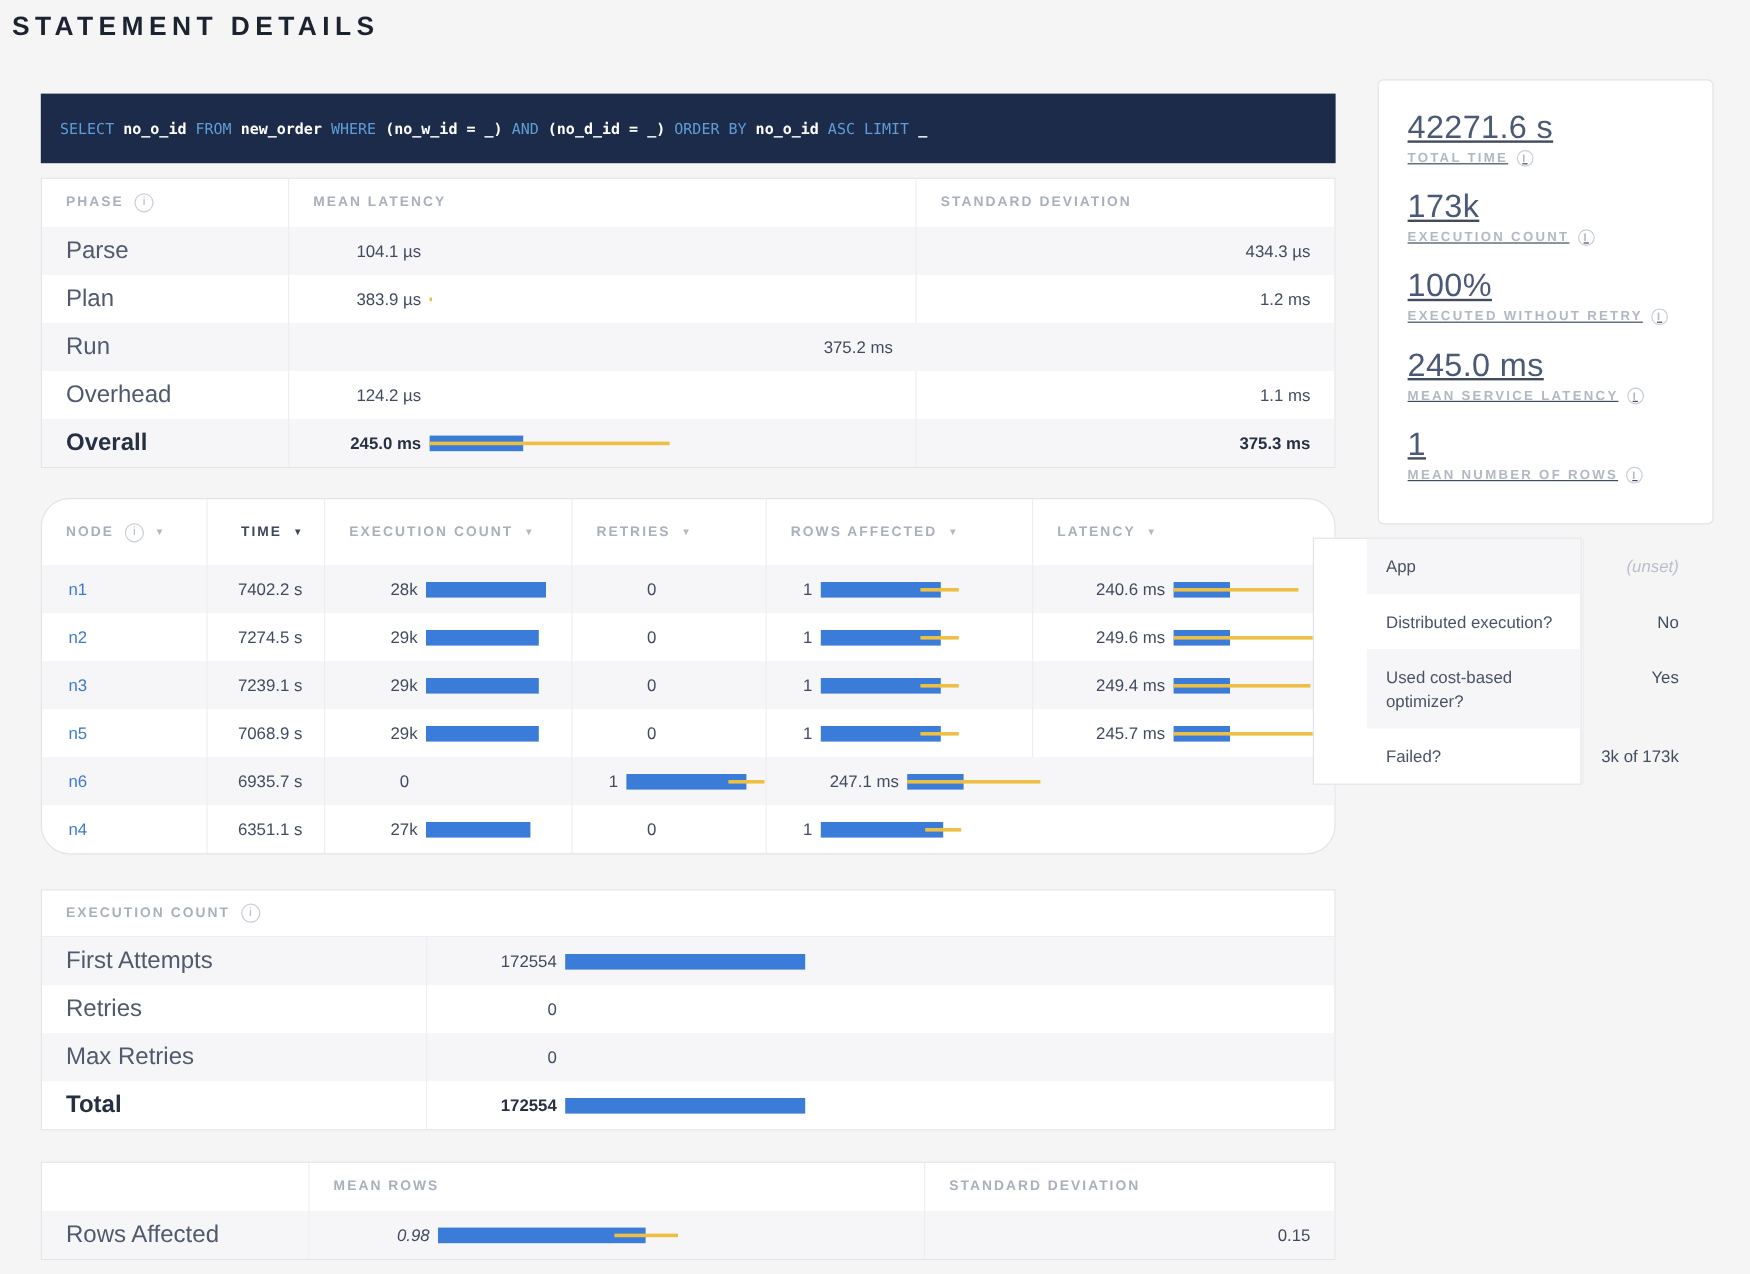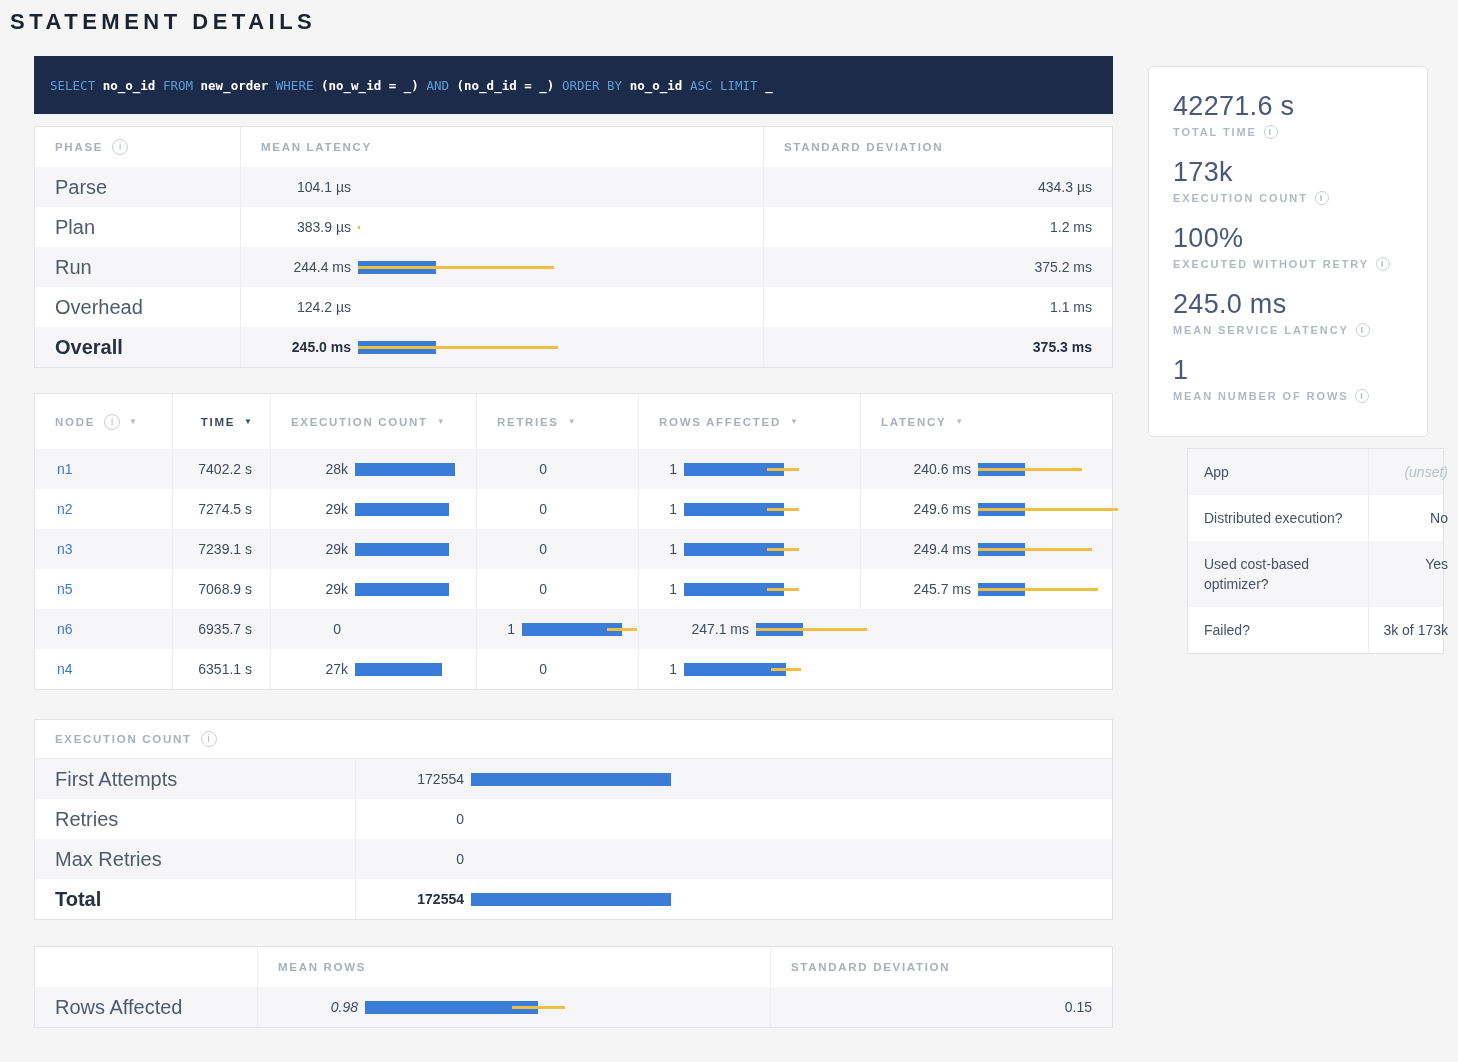--- a/index.html
+++ b/index.html
@@ -9,38 +9,38 @@
     font-family:"Liberation Sans", sans-serif;
     position:relative;
     overflow:hidden;
     color:#414b5f;
   }
   .page-title {
     position:absolute; top:9px; left:10px;
     font-size:22px; font-weight:700; letter-spacing:4.5px;
     color:#1b2230;
   }
-  .main { position:absolute; left:34px; top:56px; width:1079px; }
+  .main { position:absolute; left:34px; top:78px; width:1079px; }
 
   
   .sql-box {
     height:58px; background:#1c2b49;
     display:flex; align-items:center; padding:0 16px;
   }
   .sql-line {
     font-family:"DejaVu Sans Mono", monospace;
     font-size:12.5px; color:#ffffff; white-space:nowrap;
   }
   .tok-kw { color:#5f9dd8; }
   .tok-id { color:#ffffff; font-weight:700; }
 
   
   .table { background:#ffffff; border:1px solid #e4e4e8; }
   .phase-table { margin-top:12px; }
-  .node-table  { margin-top:25px; }
+  .node-table  { margin-top:25px;border-radius:24px; }
   .exec-table  { margin-top:29px; }
   .rows-table  { margin-top:26px; }
 
   .thead, .trow { display:grid; }
   .phase-grid { grid-template-columns:206px 523px 348px; }
   .node-grid  { grid-template-columns:138px 98px 206px 162px 222px 251px; }
   .exec-grid  { grid-template-columns:321px 756px; }
   .rows-grid  { grid-template-columns:223px 513px 341px; }
 
   .thead { height:40px; }
@@ -88,26 +88,26 @@
   .info.sm { width:14px; height:14px; line-height:12px; font-size:9px; margin-left:7px; }
   .sort { font-size:8px; color:#b4bac4; margin-left:9px; }
   .sort.dark { color:#3e485c; }
 
   
   .sidecard {
     position:absolute; left:1148px; top:66px; width:280px; height:371px;
     background:#ffffff; border:1px solid #e3e3e7; border-radius:5px;
     padding:24px 18px 0 24px;
   }
-  .stat { margin-bottom:18px; }
+  .stat { margin-bottom:18px;text-decoration:underline; }
   .stat-value { font-size:27px; color:#4a5977; letter-spacing:0.3px; line-height:31px; }
   .stat-label { display:flex; align-items:center; margin-top:3px;
     font-size:11px; font-weight:700; letter-spacing:1.9px; color:#b2b8c2; text-transform:uppercase; }
 
-  .details { position:absolute; left:1187px; top:448px; width:257px; background:#ffffff; border:1px solid #e3e3e7; }
+  .details { position:absolute; left:1094px; top:448px; width:224px; background:#ffffff; border:1px solid #e3e3e7;padding-left:44px; }
   .drow { display:grid; grid-template-columns:181px 95px; }
   .drow.alt { background:#f6f6f8; }
   .dlabel { padding:13px 10px 13px 16px; font-size:14px; color:#4a5266; line-height:20px; border-right:1px solid #edeef1; }
   .dvalue { padding:13px 16px 13px 4px; font-size:14px; color:#434d61; line-height:20px; text-align:right; }
   .dvalue.unset { font-style:italic; color:#b9bfc8; }
 </style>
 </head>
 <body>
 
 <div class="page">
@@ -157,27 +157,20 @@
               </div>
             </div>
             <div class="cell right-cell">
               <span class="val">1.2 ms</span>
             </div>
           </div>
           <div class="trow phase-grid alt">
             <div class="cell">
               <span class="rowlabel">Run</span>
             </div>
-            <div class="cell">
-              <span class="val vbox vb90">244.4 ms</span>
-              <div class="bar-area w200">
-                <div class="bar-blue" style="width: 39%;"></div>
-                <div class="bar-yellow" style="left: 0%; width: 98%;"></div>
-              </div>
-            </div>
             <div class="cell right-cell">
               <span class="val">375.2 ms</span>
             </div>
           </div>
           <div class="trow phase-grid">
             <div class="cell">
               <span class="rowlabel">Overhead</span>
             </div>
             <div class="cell">
               <span class="val vbox vb90">124.2 µs</span>

